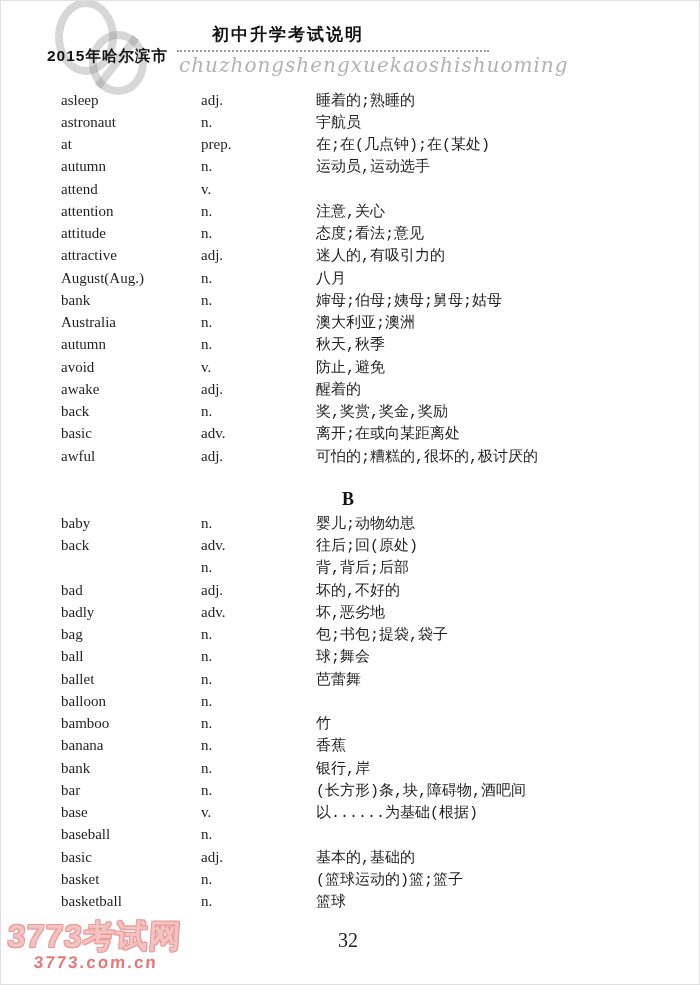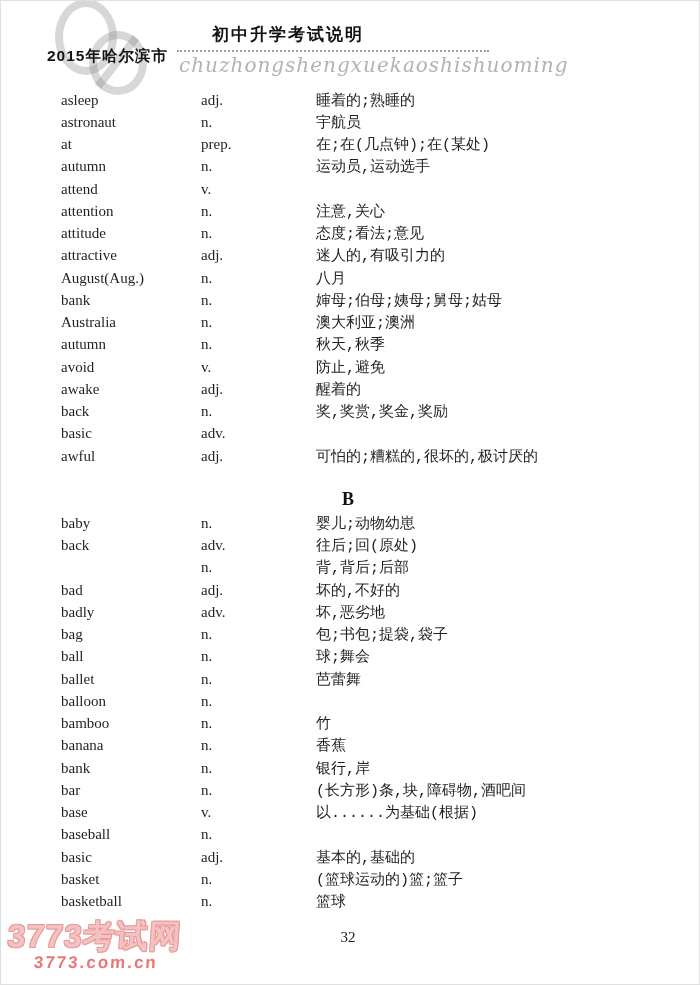--- a/index.html
+++ b/index.html
@@ -46,21 +46,21 @@
   .cell-word  { width:140px; font-size:15px; white-space:nowrap; }
   .cell-pos   { width:115px; font-size:15px; white-space:nowrap; }
   .cell-meaning { flex:1; font-size:15px; white-space:nowrap;font-family:Liberation Mono, monospace; }
   .section-spacer { height:22px; }
   .section-letter {
     height:23px; width:574px; text-align:center;
     font-weight:bold; font-size:18px; color:#111;
   }
   .pagenum {
     position:absolute; left:0; top:928px; width:694px; text-align:center;
-    font-size:15px; color:#222;
+    font-size:20px; color:#222;
   }
   .watermark { position:absolute; left:6px; top:917px; transform:skewX(-4deg); opacity:0.9; }
   .wm-name {
     font-family:"Liberation Sans","DejaVu Sans",sans-serif;
     font-weight:bold; font-size:32px; line-height:36px; letter-spacing:1px;
     color:#f5bcbc;
     text-shadow:1px 1px 0 #e48f8f, -1px -1px 0 #e48f8f, 1px -1px 0 #e48f8f, -1px 1px 0 #e48f8f;
     white-space:nowrap;
   }
   .wm-url {
@@ -160,20 +160,21 @@
         <span class="cell-meaning">醒着的</span>
       </div>
       <div class="row">
         <span class="cell-word">back</span>
         <span class="cell-pos">n.</span>
         <span class="cell-meaning">奖,奖赏,奖金,奖励</span>
       </div>
       <div class="row">
         <span class="cell-word">basic</span>
         <span class="cell-pos">adv.</span>
+        <span class="cell-meaning">离开;在或向某距离处</span>
       </div>
       <div class="row">
         <span class="cell-word">awful</span>
         <span class="cell-pos">adj.</span>
         <span class="cell-meaning">可怕的;糟糕的,很坏的,极讨厌的</span>
       </div>
       <div class="section-spacer"></div>
       <div class="section-letter">B</div>
       <div class="row">
         <span class="cell-word">baby</span>

